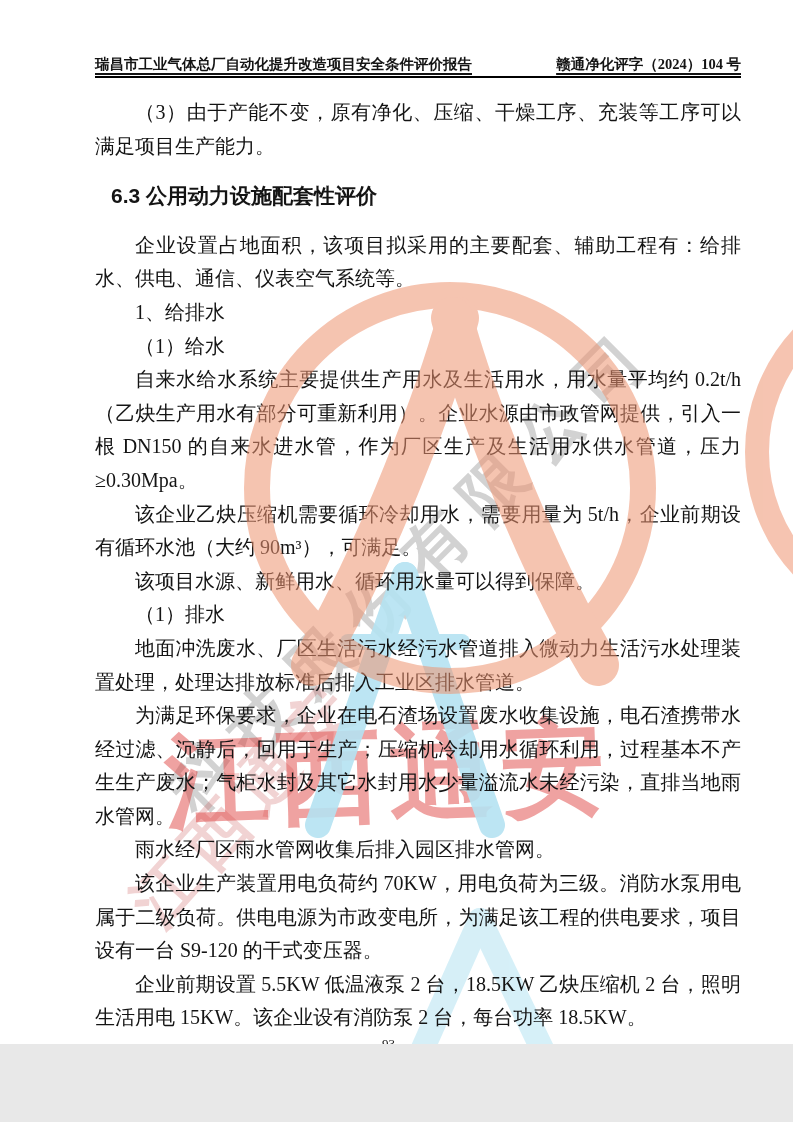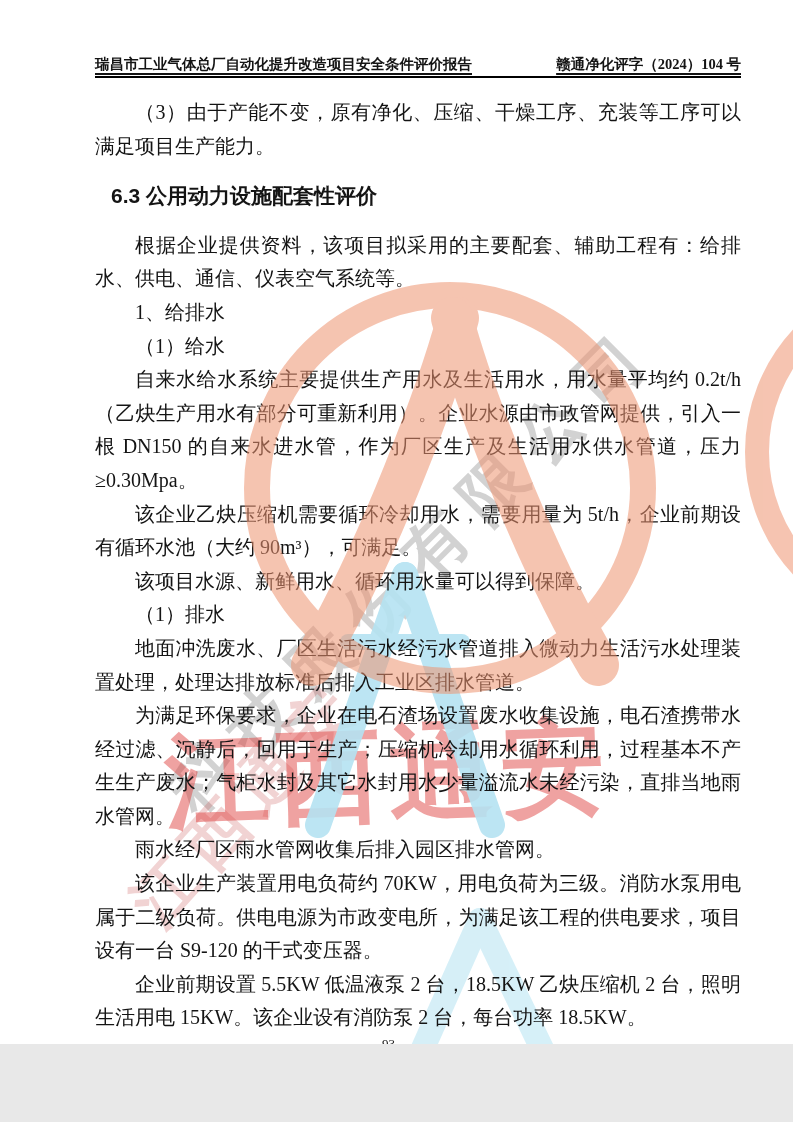--- a/index.html
+++ b/index.html
@@ -97,21 +97,21 @@
     </g>
     <g stroke="#b5e3f2" fill="none" stroke-linecap="round" opacity="0.55">
       <path d="M480,920 L420,1055" stroke-width="24"></path>
       <path d="M480,920 L545,1055" stroke-width="24"></path>
     </g>
   </svg>
 
   <div class="doc">
     <p class="body">（3）由于产能不变，原有净化、压缩、干燥工序、充装等工序可以满足项目生产能力。</p>
     <p class="heading">6.3 公用动力设施配套性评价</p>
-    <p class="body">根据企业提供资料，该项目拟采用的主要配套、辅助工程有：给排水、供电、通信、仪表空气系统等。</p>
+    <p class="body">企业设置占地面积，该项目拟采用的主要配套、辅助工程有：给排水、供电、通信、仪表空气系统等。</p>
     <p class="body">1、给排水</p>
     <p class="body">（1）给水</p>
     <p class="body">自来水给水系统主要提供生产用水及生活用水，用水量平均约 0.2t/h（乙炔生产用水有部分可重新利用）。企业水源由市政管网提供，引入一根 DN150 的自来水进水管，作为厂区生产及生活用水供水管道，压力≥0.30Mpa。</p>
     <p class="body">该企业乙炔压缩机需要循环冷却用水，需要用量为 5t/h，企业前期设有循环水池（大约 90m³），可满足。</p>
     <p class="body">该项目水源、新鲜用水、循环用水量可以得到保障。</p>
     <p class="body">（1）排水</p>
     <p class="body">地面冲洗废水、厂区生活污水经污水管道排入微动力生活污水处理装置处理，处理达排放标准后排入工业区排水管道。</p>
     <p class="body">为满足环保要求，企业在电石渣场设置废水收集设施，电石渣携带水经过滤、沉静后，回用于生产；压缩机冷却用水循环利用，过程基本不产生生产废水；气柜水封及其它水封用水少量溢流水未经污染，直排当地雨水管网。</p>
     <p class="body">雨水经厂区雨水管网收集后排入园区排水管网。</p>
     <p class="body">该企业生产装置用电负荷约 70KW，用电负荷为三级。消防水泵用电属于二级负荷。供电电源为市政变电所，为满足该工程的供电要求，项目设有一台 S9-120 的干式变压器。</p>

